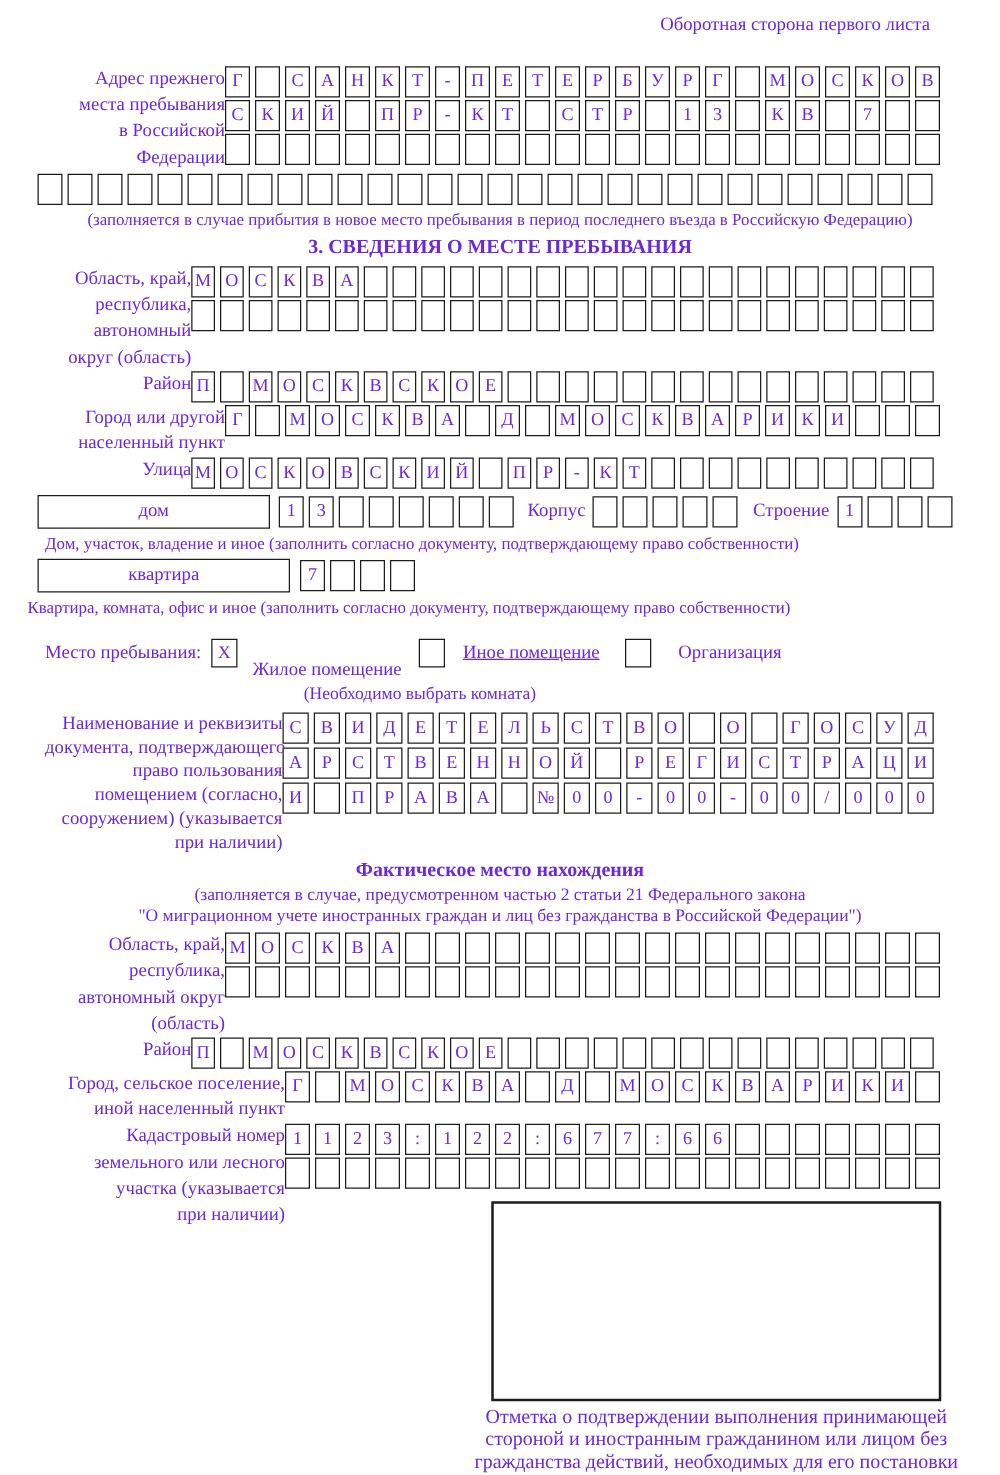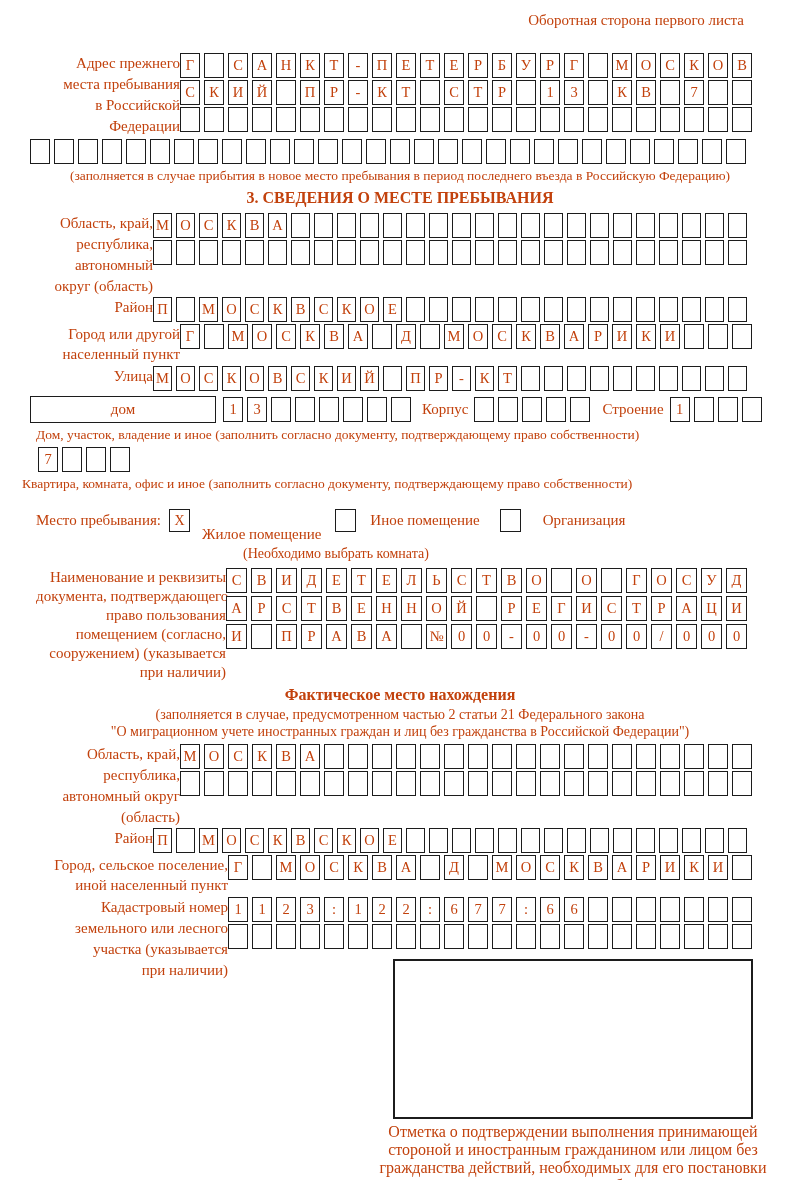--- a/index.html
+++ b/index.html
@@ -1,17 +1,17 @@
 <!DOCTYPE html>
 <html><head>
 <meta charset="utf-8">
 <style>
   html,body{margin:0;padding:0;background:#fff;}
   .sheet{position:relative;width:800px;height:1180px;overflow:hidden;background:#fff;
-         font-family:"Liberation Serif",serif;color:#c2410c;}
+         font-family:"Liberation Serif",serif;color:#6d28d9;}
   .header-note{font-size:15px;text-align:right;padding:12px 56px 0 0;}
   .row{display:flex;align-items:flex-start;text-align:right;}
   .flabel{font-size:15px;line-height:21px;flex:0 0 auto;}
   .flabel .tline{white-space:nowrap;}
   .boxcol{display:flex;flex-direction:column;gap:2px;}
   .boxrow{display:flex;gap:4px;flex:0 0 auto;}
   .cbox{box-sizing:border-box;width:20px;height:25px;border:1.7px solid #1c1c1c;
         display:flex;align-items:center;justify-content:center;font-size:14.5px;
         flex:0 0 auto;background:#fff;}
   .slim .cbox{width:19px;}
@@ -348,35 +348,36 @@
     <div class="boxrow">
         <span class="cbox">1</span>
         <span class="cbox"></span>
         <span class="cbox"></span>
         <span class="cbox"></span>
       </div>
   </div>
   <div class="caption" style="margin:3px 0 0 36px;">Дом, участок, владение и иное (заполнить согласно документу, подтверждающему право собственности)</div>
 
   <div class="row" style="margin:4px 0 0 30px;align-items:center;">
+    <div class="widebox" style="width:202px;">квартира</div>
     <div class="boxrow" style="margin-left:8px;">
         <span class="cbox">7</span>
         <span class="cbox"></span>
         <span class="cbox"></span>
         <span class="cbox"></span>
       </div>
   </div>
   <div class="caption" style="margin:3px 0 0 22px;">Квартира, комната, офис и иное (заполнить согласно документу, подтверждающему право собственности)</div>
 
   <div class="mesto-row" style="margin:6px 0 0 36px;">
     <span>Место пребывания:</span>
     <span class="chk" style="margin-left:8px;">X</span>
     <span style="margin-left:12px;margin-top:28px;">Жилое помещение</span>
     <span class="chk" style="margin-left:14px;"></span>
-    <span style="margin-left:14px;">Иное помещение</span>
+    <span style="margin-left:14px;text-decoration:underline;">Иное помещение</span>
     <span class="chk" style="margin-left:20px;"></span>
     <span style="margin-left:22px;">Организация</span>
   </div>
   <div class="caption" style="margin:2px 0 0 243px;font-size:14px;">(Необходимо выбрать комната)</div>
 
   <div class="row" style="margin:6px 0 0 36px;">
     <div class="flabel" style="width:190px;line-height:19px;">
         <div class="tline">Наименование и реквизиты</div>
         <div class="tline">документа, подтверждающего</div>
         <div class="tline">право пользования</div>

